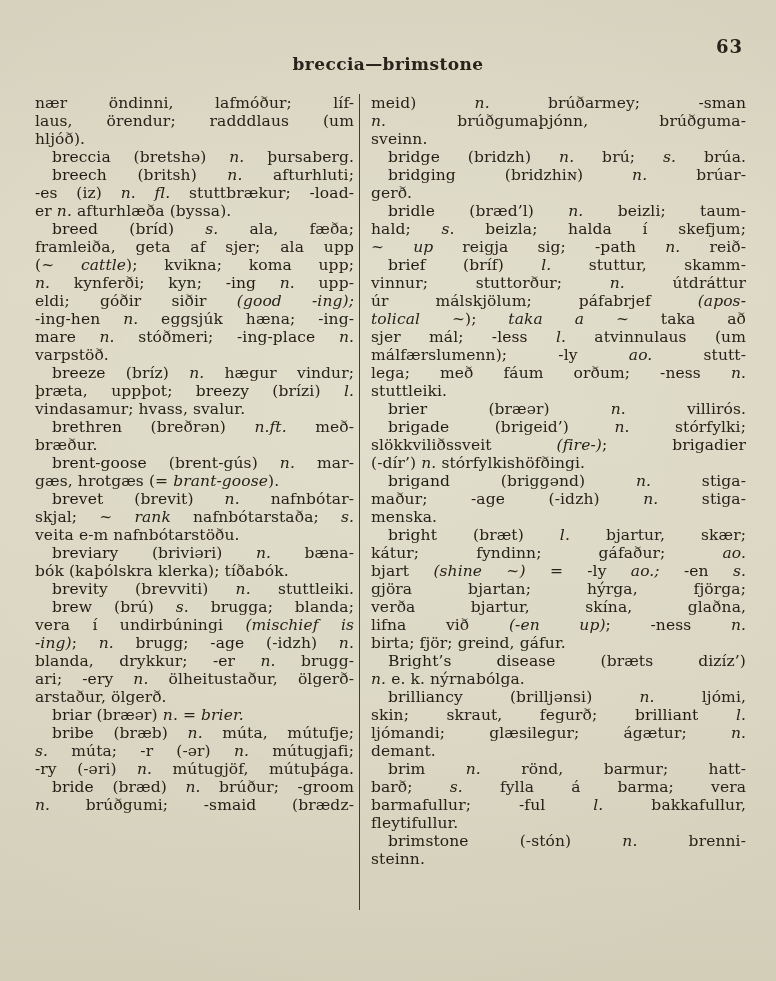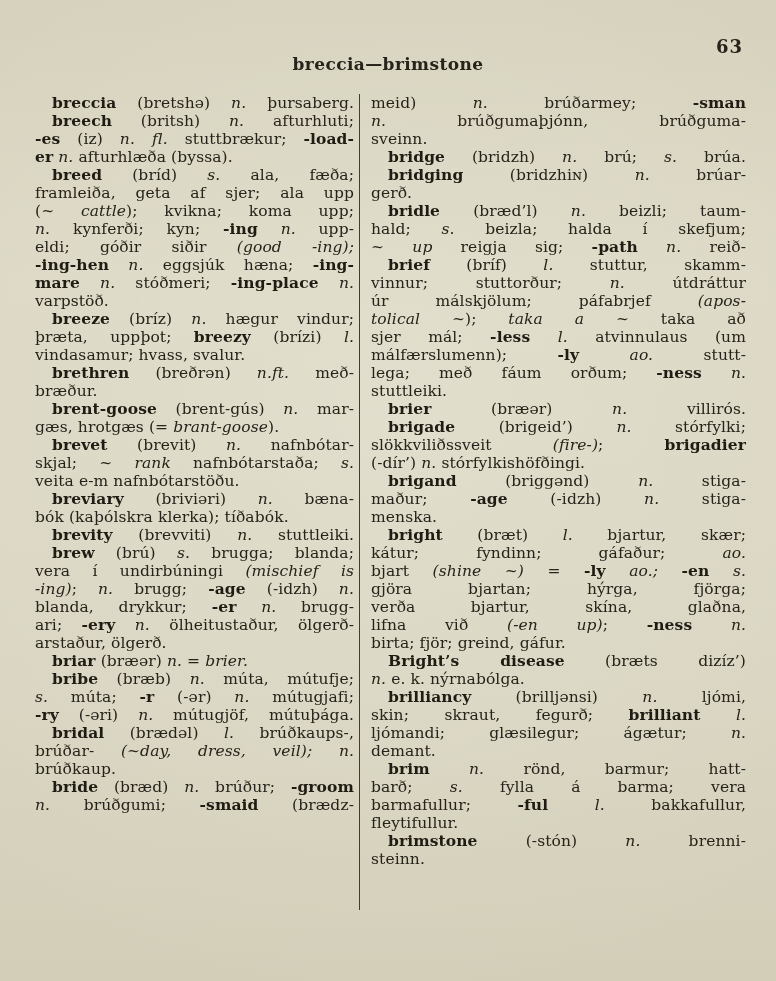--- a/index.html
+++ b/index.html
@@ -33,31 +33,36 @@
   .entry{margin:0;padding:0;}
   .line{
     height:18px;line-height:18px;font-size:15.5px;
     text-align:justify;text-align-last:left;
     letter-spacing:0.1px;
     overflow:hidden;white-space:nowrap;
   }
   .line.just{text-align-last:justify;white-space:normal;}
   .line.ind{text-indent:17px;}
   .s-r{font-style:normal;font-weight:normal;}
-  .s-b{font-weight:bold;color:#211c13;}
+  .s-b{font-weight:normal;color:#211c13;}
   .s-i{font-style:italic;}
 </style>
 </head>
 <body>
 
 <div class="page">
   <div class="running-title">breccia—brimstone</div>
   <div class="page-num">63</div>
   <div class="body">
     <div class="col col-left">
+        <div class="entry">
+          <div class="line just"><span class="s-r">nær öndinni, lafmóður; líf-</span></div>
+          <div class="line just"><span class="s-r">laus, örendur; radddlaus (um</span></div>
+          <div class="line"><span class="s-r">hljóð).</span></div>
+        </div>
         <div class="entry">
           <div class="line ind just"><span class="s-b">breccia</span><span class="s-r"> (bretshə) </span><span class="s-i">n.</span><span class="s-r"> þursaberg.</span></div>
         </div>
         <div class="entry">
           <div class="line ind just"><span class="s-b">breech</span><span class="s-r"> (britsh) </span><span class="s-i">n.</span><span class="s-r"> afturhluti;</span></div>
           <div class="line just"><span class="s-b">-es</span><span class="s-r"> (iz) </span><span class="s-i">n. fl.</span><span class="s-r"> stuttbrækur; </span><span class="s-b">-load-</span></div>
           <div class="line"><span class="s-b">er</span><span class="s-r"> </span><span class="s-i">n.</span><span class="s-r"> afturhlæða (byssa).</span></div>
         </div>
         <div class="entry">
           <div class="line ind just"><span class="s-b">breed</span><span class="s-r"> (bríd) </span><span class="s-i">s.</span><span class="s-r"> ala, fæða;</span></div>
@@ -102,25 +107,20 @@
           <div class="line just"><span class="s-r">ari; </span><span class="s-b">-ery</span><span class="s-r"> </span><span class="s-i">n.</span><span class="s-r"> ölheitustaður, ölgerð-</span></div>
           <div class="line"><span class="s-r">arstaður, ölgerð.</span></div>
         </div>
         <div class="entry">
           <div class="line ind"><span class="s-b">briar</span><span class="s-r"> (bræər) </span><span class="s-i">n.</span><span class="s-r"> = </span><span class="s-i">brier.</span></div>
         </div>
         <div class="entry">
           <div class="line ind just"><span class="s-b">bribe</span><span class="s-r"> (bræb) </span><span class="s-i">n.</span><span class="s-r"> múta, mútufje;</span></div>
           <div class="line just"><span class="s-i">s.</span><span class="s-r"> múta; </span><span class="s-b">-r</span><span class="s-r"> (-ər) </span><span class="s-i">n.</span><span class="s-r"> mútugjafi;</span></div>
           <div class="line just"><span class="s-b">-ry</span><span class="s-r"> (-əri) </span><span class="s-i">n.</span><span class="s-r"> mútugjöf, mútuþága.</span></div>
-        </div>
-        <div class="entry">
-          <div class="line ind just"><span class="s-b">bridal</span><span class="s-r"> (brædəl) </span><span class="s-i">l.</span><span class="s-r"> brúðkaups-,</span></div>
-          <div class="line just"><span class="s-r">brúðar- </span><span class="s-i">(~day, dress, veil);</span><span class="s-r"> </span><span class="s-i">n.</span></div>
-          <div class="line"><span class="s-r">brúðkaup.</span></div>
         </div>
         <div class="entry">
           <div class="line ind just"><span class="s-b">bride</span><span class="s-r"> (bræd) </span><span class="s-i">n.</span><span class="s-r"> brúður; </span><span class="s-b">-groom</span></div>
           <div class="line just"><span class="s-i">n.</span><span class="s-r"> brúðgumi; </span><span class="s-b">-smaid</span><span class="s-r"> (brædz-</span></div>
         </div>
       </div>
     <div class="divider"></div>
     <div class="col col-right">
         <div class="entry">
           <div class="line just"><span class="s-r">meid) </span><span class="s-i">n.</span><span class="s-r"> brúðarmey; </span><span class="s-b">-sman</span></div>

